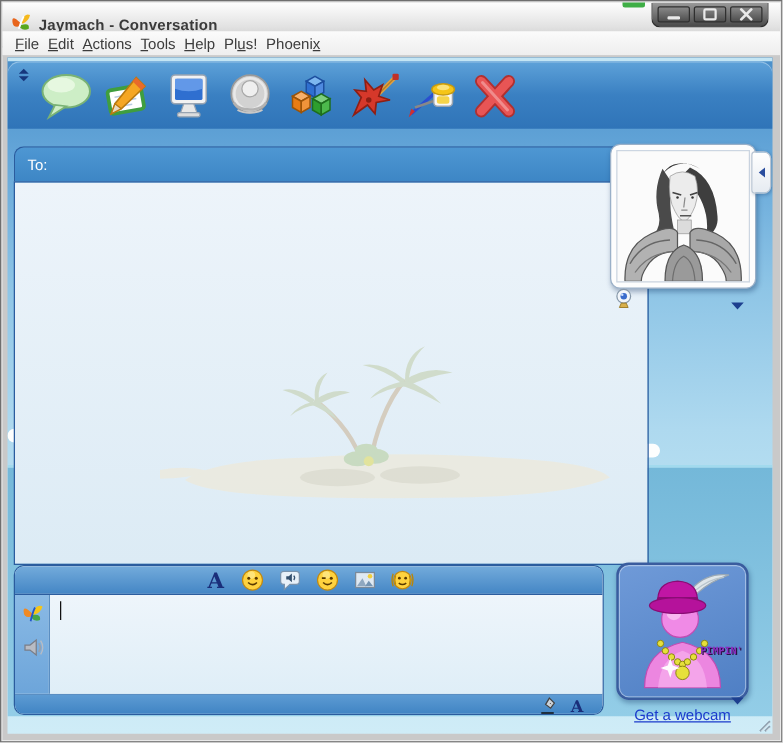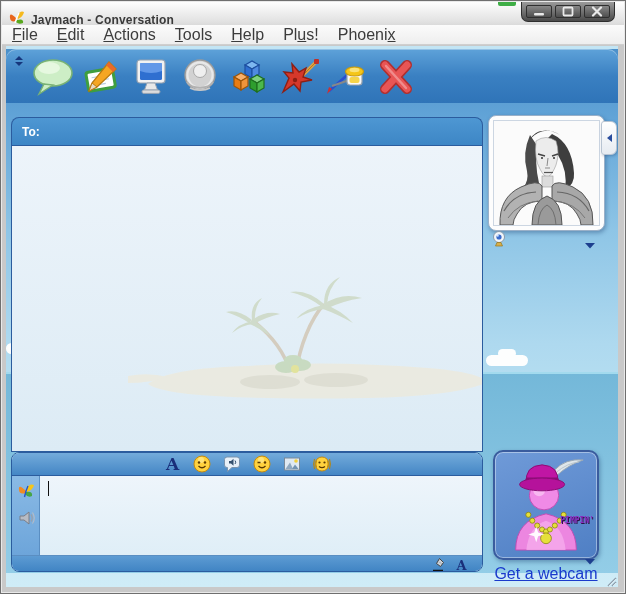--- a/index.html
+++ b/index.html
@@ -26,22 +26,22 @@
   }
   .win-btn{
     width:26px;height:13px;border:1px solid #2f2f2f;border-radius:2px;
     background:linear-gradient(#888,#4e4e4e);display:flex;align-items:center;justify-content:center;
   }
   
   .menubar{
     position:absolute;top:24px;left:1px;right:1px;height:20px;
     background:linear-gradient(#fbfbfb,#eeeeee);
     border-bottom:1px solid #cfcfcf;
-    display:flex;align-items:center;gap:19px;padding-left:10px;
-    font-size:16px;color:#3c3c3c;
+    display:flex;align-items:center;gap:7px;padding-left:10px;
+    font-size:12px;color:#3c3c3c;
   }
   .menu-item{cursor:default;}
   .menu-item u{text-decoration:underline;}
   
   .content{
     position:absolute;left:5px;top:45px;width:612px;height:541px;overflow:hidden;
     background:linear-gradient(180deg,#4a8fca 0%,#63a5d8 14%,#8ec5e6 34%,#aed9ef 55%,#c2e6f4 78%,#cfecf7 100%);
   }
   .top-strip{position:absolute;top:0;left:0;right:0;height:3px;background:#c3e5f4;}
   .sea{position:absolute;left:0;right:0;top:326px;bottom:14px;
@@ -54,21 +54,21 @@
   .toolbar{
     position:absolute;left:0;top:3px;width:612px;height:54px;
     border-radius:10px 10px 0 0;
     background:linear-gradient(180deg,#5ea2d9,#3a80c2 50%,#2f74b8);
     box-shadow:inset 0 1px 0 rgba(255,255,255,.35);
   }
   .tb-collapse{position:absolute;left:8px;top:4px;width:10px;height:12px;}
   .tb-icons{display:flex;align-items:center;gap:4px;padding:7px 0 0 24px;}
   .tb-btn{width:45px;height:42px;display:flex;align-items:center;justify-content:center;}
   
-  .msg-panel{position:absolute;left:5px;top:71px;width:472px;height:335px;font-weight:bold;}
+  .msg-panel{position:absolute;left:5px;top:71px;width:508px;height:335px;}
   .to-bar{
     height:28px;border:1px solid #2b5c9e;border-bottom:none;border-radius:8px 8px 0 0;
     background:linear-gradient(#4e97d3,#3d86c5);
     color:#fff;font-size:12px;display:flex;align-items:center;padding-left:10px;
   }
   .history{
     height:307px;border:1px solid #2b5c9e;position:relative;overflow:hidden;
     background:linear-gradient(#edf4fa,#dcebf5);
   }
   .island{position:absolute;left:116px;top:118px;opacity:.6;}
@@ -124,21 +124,21 @@
     box-shadow:inset 0 0 0 1px rgba(255,255,255,.4),1px 2px 4px rgba(10,40,90,.35);
     display:flex;align-items:center;justify-content:center;position:absolute;
   }
   .pimpin-label{
     position:absolute;right:3px;top:48px;
     font-family:"DejaVu Sans Mono",monospace;font-size:8px;font-weight:bold;
     color:#8a2bbf;text-shadow:1px 1px 0 #2c1044;letter-spacing:0;margin-top:16px;
   }
   .webcam-link{
     position:absolute;left:487px;top:519px;width:106px;text-align:center;
-    font-size:16px;color:#1a3acc;text-decoration:underline;cursor:pointer;
+    font-size:12px;color:#1a3acc;text-decoration:underline;cursor:pointer;
   }
   .resize-grip{position:absolute;right:1px;bottom:1px;width:13px;height:13px;}
 </style>
 </head>
 <body>
 
 <div class="window">
 
   <div class="titlebar">
     <span>

